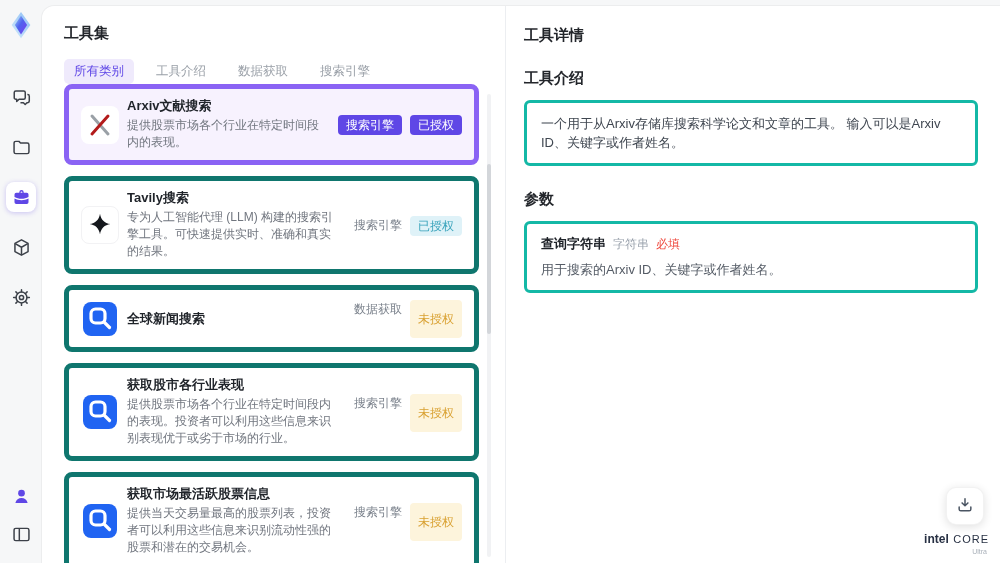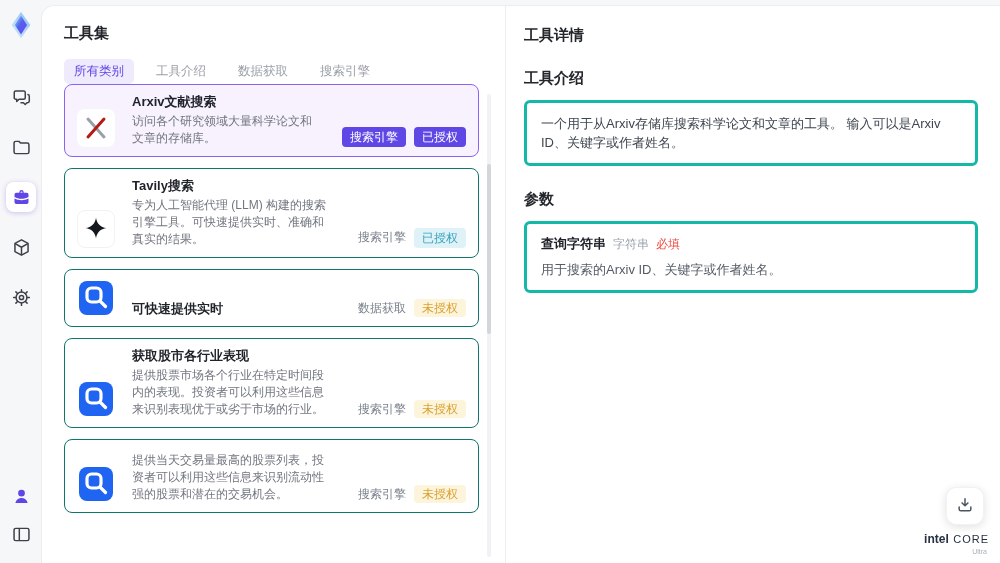--- a/index.html
+++ b/index.html
@@ -29,37 +29,37 @@
   h2{font-size:15px;font-weight:700;}
   h3{font-size:15px;font-weight:700;margin-top:24px;}
 
   
   .tabs{display:flex;gap:12px;align-items:center;margin-bottom:0;}
   .tab{padding:4px 10px;border-radius:5px;color:#9aa0a8;font-size:12.5px;cursor:pointer;white-space:nowrap;}
   .tab.active{background:var(--accent-light);color:var(--accent);}
 
   
   .tool-list{display:flex;flex-direction:column;gap:11px;}
-  .tool-card{display:flex;gap:17px;align-items:flex-end;padding:9px 12px;border:1px solid #0f766e;
+  .tool-card{display:flex;gap:8px;align-items:center;padding:9px 12px;border:5px solid #0f766e;
              border-radius:8px;background:#fff;cursor:pointer;box-sizing:border-box;}
   .tool-card.selected{border-color:var(--selected-border);background:var(--selected-bg);}
   .tool-icon{flex:0 0 38px;width:38px;height:38px;border-radius:8px;display:flex;align-items:center;
              justify-content:center;overflow:hidden;box-sizing:border-box;}
   .tool-icon svg{display:block;}
   .tile-arxiv-x-icon{background:#fff;}
   .tile-sparkle-icon{background:#fff;border:1px solid #f2f2f4;}
   .tool-text{flex:1;min-width:0;}
   .tool-title{font-size:13px;font-weight:700;line-height:16px;color:#1f2329;}
   .tool-desc{margin-top:3px;font-size:12px;line-height:17px;color:#71767f;}
   .tool-badges{display:flex;gap:8px;align-items:flex-start;margin-left:8px;flex:0 0 auto;padding-top:1px;}
   .badge{font-size:12px;line-height:18px;white-space:nowrap;}
   .badge-plain{color:#7b828c;}
   .badge-solid{background:var(--accent);color:#fff;padding:1px 8px;border-radius:4px;}
   .badge-info{background:var(--info-bg);color:var(--info-text);padding:1px 8px;border-radius:4px;}
-  .badge-warn{background:var(--warn-bg);color:var(--warn-text);padding:0 8px;border-radius:4px;}
+  .badge-warn{background:var(--warn-bg);color:var(--warn-text);padding:10px 8px;border-radius:4px;}
 
   
   .sb-track{position:absolute;top:88px;bottom:6px;right:14px;width:4px;border-radius:2px;background:#f1f2f4;}
   .sb-thumb{position:absolute;top:70px;left:0;width:4px;height:170px;border-radius:2px;background:#d3d6da;cursor:pointer;}
 
   
   .box{border:3px solid #14b8a6;border-radius:6px;margin-top:12px;padding:11px 14px;}
   .intro-box p{font-size:13px;line-height:19px;color:#3f4650;}
   .param-head{display:flex;align-items:baseline;gap:7px;}
   .param-name{font-size:13px;font-weight:700;color:#1f2329;}
@@ -173,21 +173,21 @@
       <div class="tool-list" data-name="tool-list">
           <div class="tool-card selected" data-name="tool-card">
     <div class="tool-icon tile-arxiv-x-icon" data-name="tool-icon">
               <svg viewBox="0 0 38 38" width="38" height="38">
                 <path d="M11 10l16 18" stroke="#9aa0a6" stroke-width="3" stroke-linecap="round"></path>
                 <path d="M27 10L11 28" stroke="var(--arxiv-red)" stroke-width="3" stroke-linecap="round"></path>
               </svg>
             </div>
     <div class="tool-text" data-name="tool-text">
       <div class="tool-title" data-name="tool-title">Arxiv文献搜索</div>
-      <div class="tool-desc" data-name="tool-description">访问各个研究领域大量科学论文和文章的存储库。</div>
+      <div class="tool-desc" data-name="tool-description">提供股票市场各个行业在特定时间段内的表现。</div>
     </div>
     <div class="tool-badges" data-name="tool-badges">
       <span class="badge badge-solid" data-name="tool-category-badge">搜索引擎</span>
       <span class="badge badge-solid" data-name="tool-status-badge">已授权</span>
     </div>
   </div>
           <div class="tool-card" data-name="tool-card">
     <div class="tool-icon tile-sparkle-icon" data-name="tool-icon">
               <svg viewBox="0 0 38 38" width="38" height="38">
                 <path d="M19 7c.9 6.2 4.8 10.1 11 11-6.2.9-10.1 4.8-11 11-.9-6.2-4.8-10.1-11-11 6.2-.9 10.1-4.8 11-11z" fill="#15181d"></path>
@@ -204,21 +204,21 @@
   </div>
           <div class="tool-card" data-name="tool-card">
     <div class="tool-icon tile-news-search-icon" data-name="tool-icon">
               <svg viewBox="0 0 38 38" width="38" height="38">
                 <rect x="2" y="2" width="34" height="34" rx="8" fill="var(--news-blue)"></rect>
                 <rect x="10" y="9" width="14" height="14" rx="4.5" fill="none" stroke="#fff" stroke-width="3.2"></rect>
                 <path d="M23.5 22.5L28.5 27.5" stroke="#fff" stroke-width="3.2" stroke-linecap="round"></path>
               </svg>
             </div>
     <div class="tool-text" data-name="tool-text">
-      <div class="tool-title" data-name="tool-title">可快速提供实时</div>
+      <div class="tool-title" data-name="tool-title">全球新闻搜索</div>
     </div>
     <div class="tool-badges" data-name="tool-badges">
       <span class="badge badge-plain" data-name="tool-category-badge">数据获取</span>
       <span class="badge badge-warn" data-name="tool-status-badge">未授权</span>
     </div>
   </div>
           <div class="tool-card" data-name="tool-card">
     <div class="tool-icon tile-news-search-icon" data-name="tool-icon">
               <svg viewBox="0 0 38 38" width="38" height="38">
                 <rect x="2" y="2" width="34" height="34" rx="8" fill="var(--news-blue)"></rect>
@@ -237,20 +237,21 @@
   </div>
           <div class="tool-card" data-name="tool-card">
     <div class="tool-icon tile-news-search-icon" data-name="tool-icon">
               <svg viewBox="0 0 38 38" width="38" height="38">
                 <rect x="2" y="2" width="34" height="34" rx="8" fill="var(--news-blue)"></rect>
                 <rect x="10" y="9" width="14" height="14" rx="4.5" fill="none" stroke="#fff" stroke-width="3.2"></rect>
                 <path d="M23.5 22.5L28.5 27.5" stroke="#fff" stroke-width="3.2" stroke-linecap="round"></path>
               </svg>
             </div>
     <div class="tool-text" data-name="tool-text">
+      <div class="tool-title" data-name="tool-title">获取市场最活跃股票信息</div>
       <div class="tool-desc" data-name="tool-description">提供当天交易量最高的股票列表，投资者可以利用这些信息来识别流动性强的股票和潜在的交易机会。</div>
     </div>
     <div class="tool-badges" data-name="tool-badges">
       <span class="badge badge-plain" data-name="tool-category-badge">搜索引擎</span>
       <span class="badge badge-warn" data-name="tool-status-badge">未授权</span>
     </div>
   </div>
         </div>
       <div class="sb-track" data-name="scrollbar">
         <div class="sb-thumb" data-name="scrollbar-thumb"></div>

